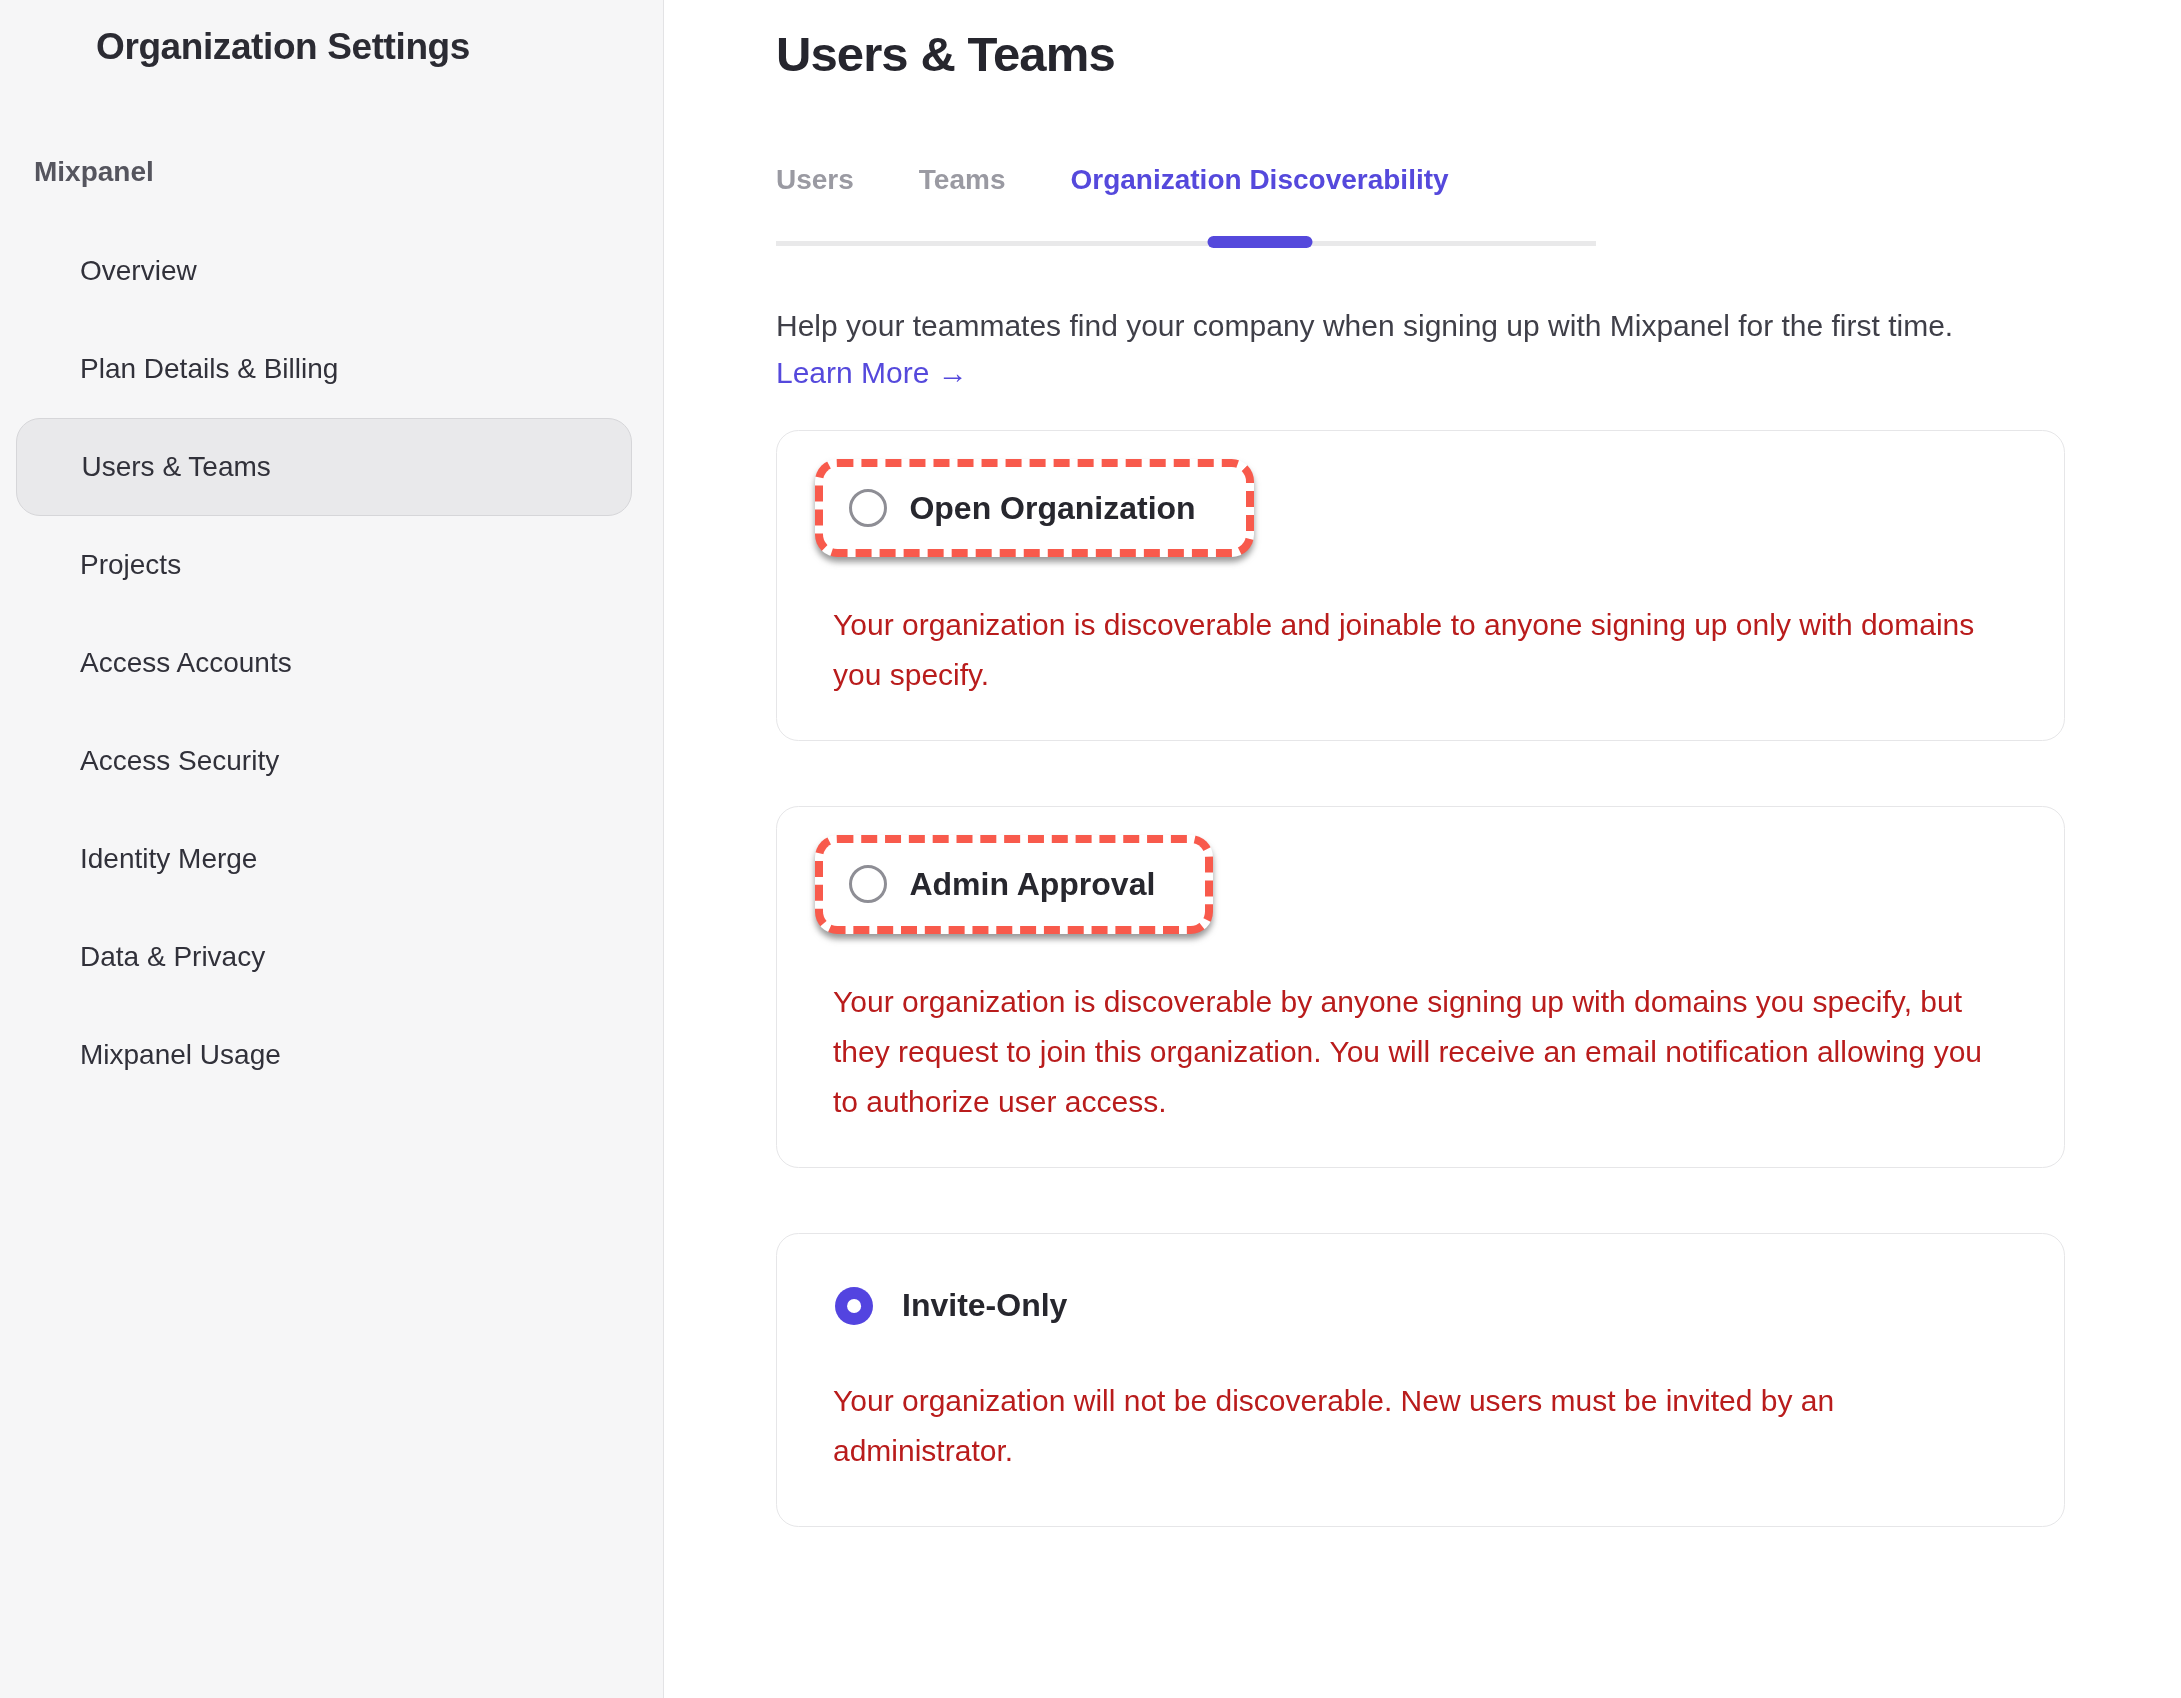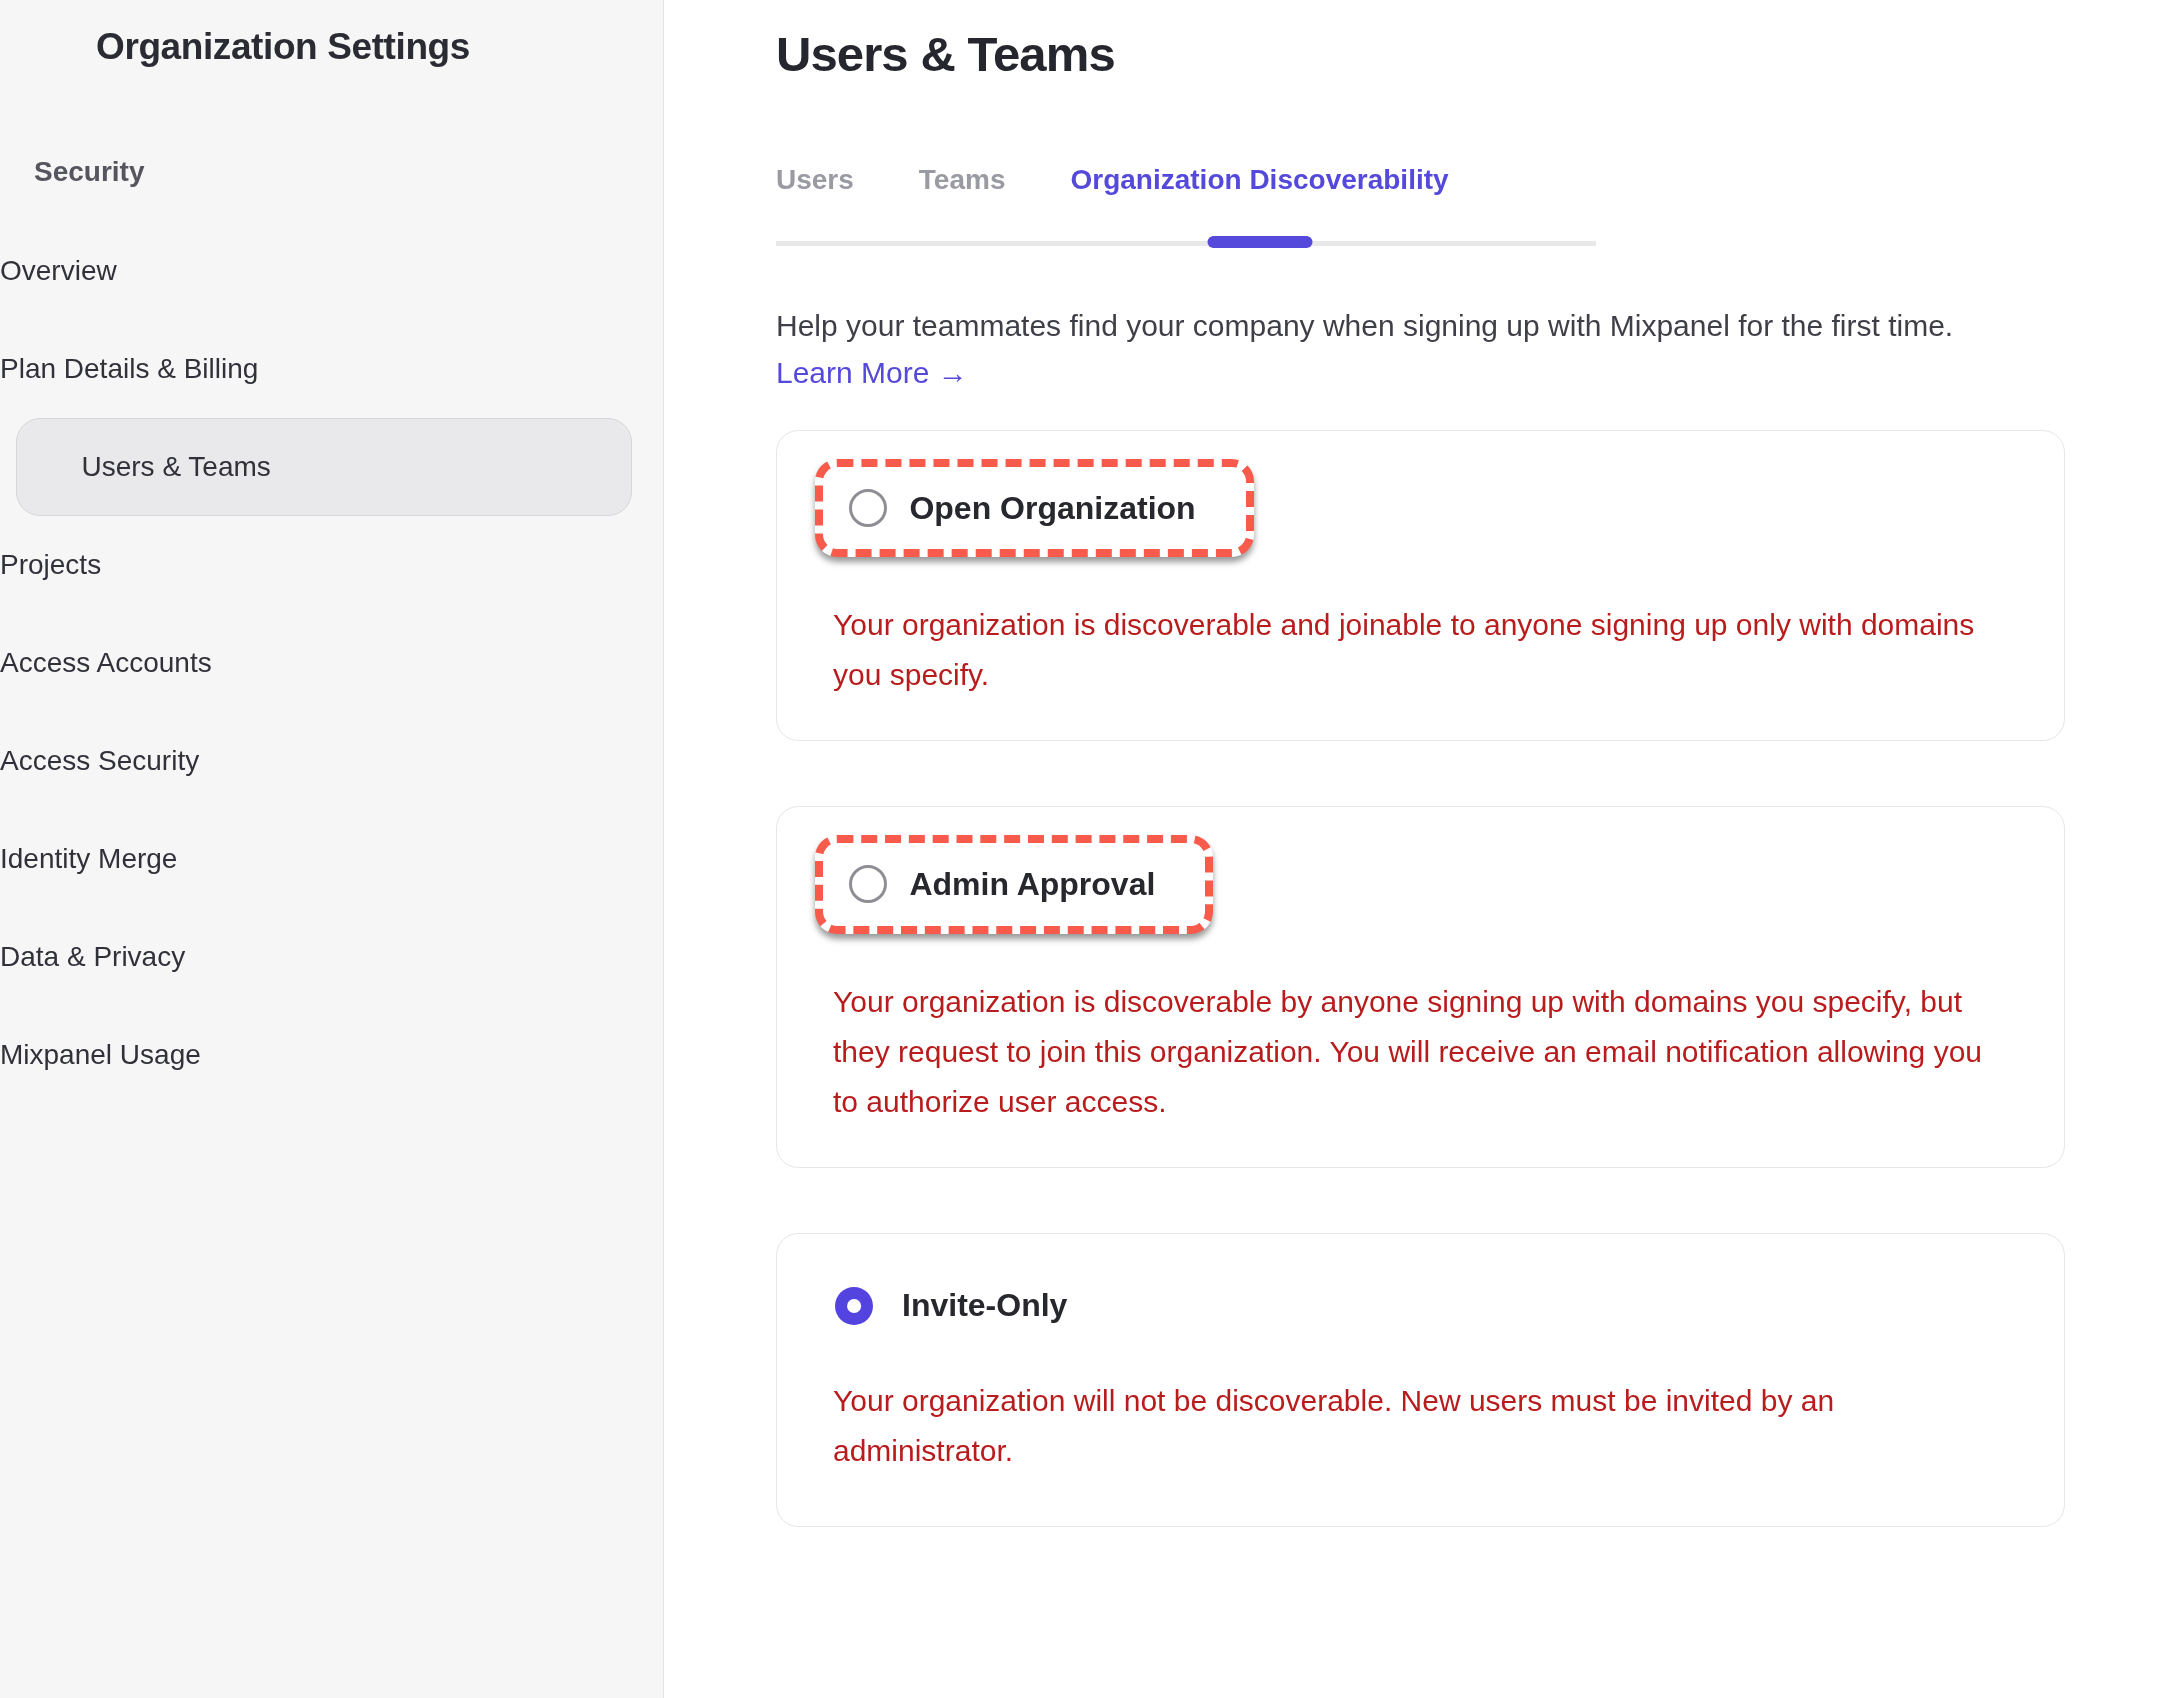--- a/index.html
+++ b/index.html
@@ -30,20 +30,21 @@
     margin: 88px 0 0 34px;
     font-size: 28px;
     font-weight: bold;
     color: #55555e;
   }
   .sidebar-nav { margin-top: 34px; }
   .sidebar-item {
     height: 98px;
     display: flex;
     align-items: center;
+    padding-left: 80px;
     font-size: 28px;
     color: #31313a;
     cursor: pointer;
   }
   .sidebar-item.selected {
     background: #e9e9eb;
     border: 0.9px solid #d6d6d9;
     border-radius: 24px;
     margin: 0 31px 0 15.5px;
     padding-left: 65px;
@@ -173,21 +174,21 @@
     max-width: 1170px;
   }
   .option-card.plain .option-desc { margin-top: 48px; }
   .arrow { font-weight: normal; }
 </style>
 </head>
 <body>
 
 <aside class="sidebar">
   <div class="sidebar-title">Organization Settings</div>
-  <div class="sidebar-section-label">Security</div>
+  <div class="sidebar-section-label">Mixpanel</div>
   <nav class="sidebar-nav">
     <div class="sidebar-item">
       <span>Overview</span>
     </div>
     <div class="sidebar-item">
       <span>Plan Details &amp; Billing</span>
     </div>
     <div class="sidebar-item selected">
       <span>Users &amp; Teams</span>
     </div>

